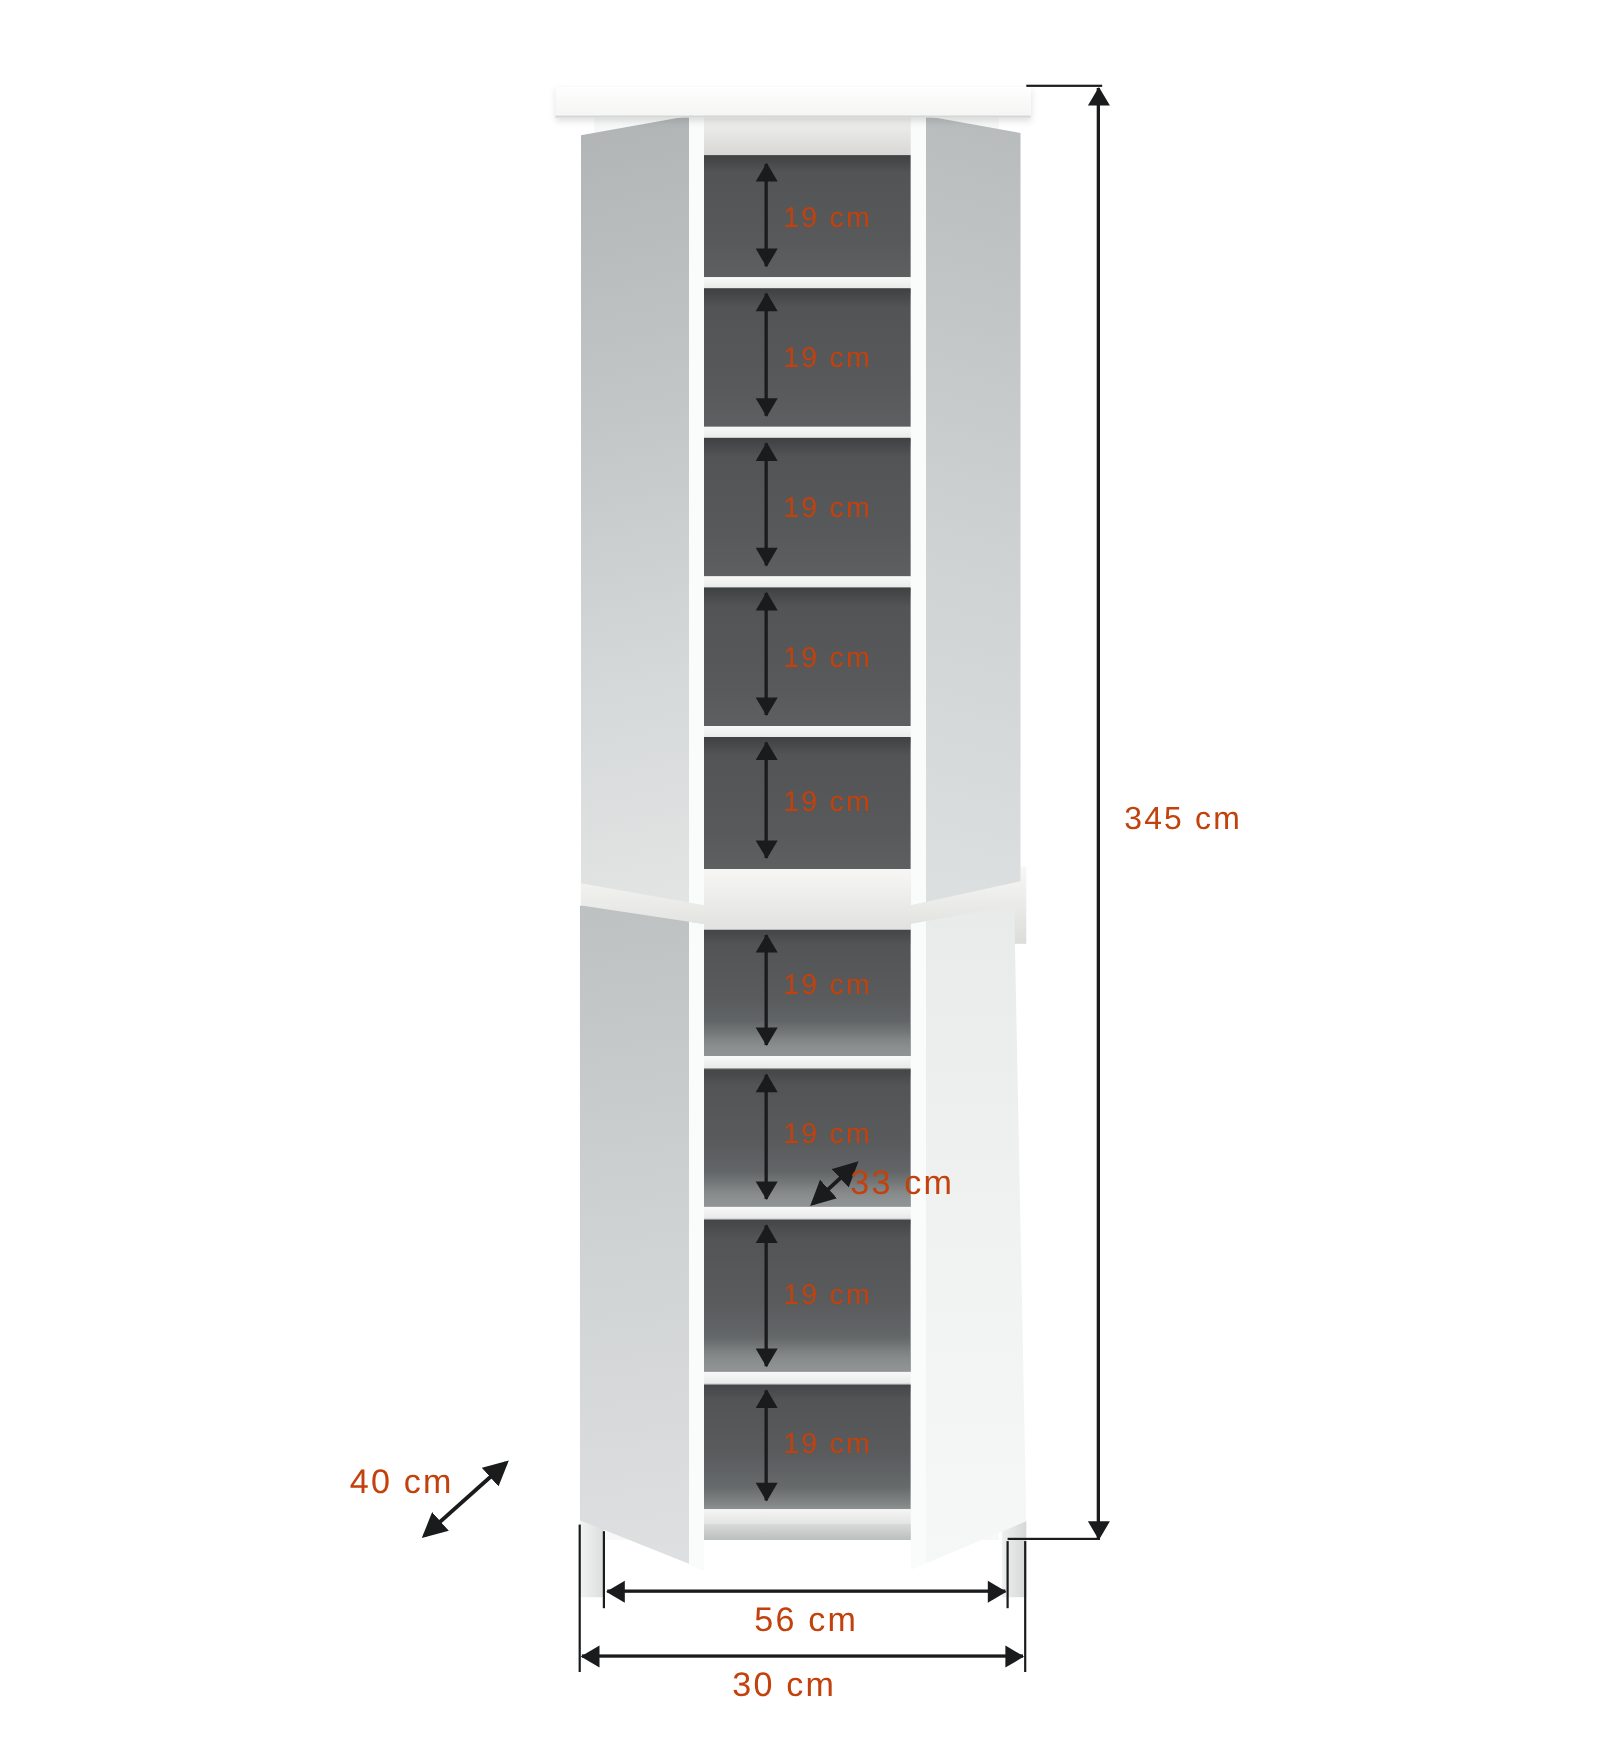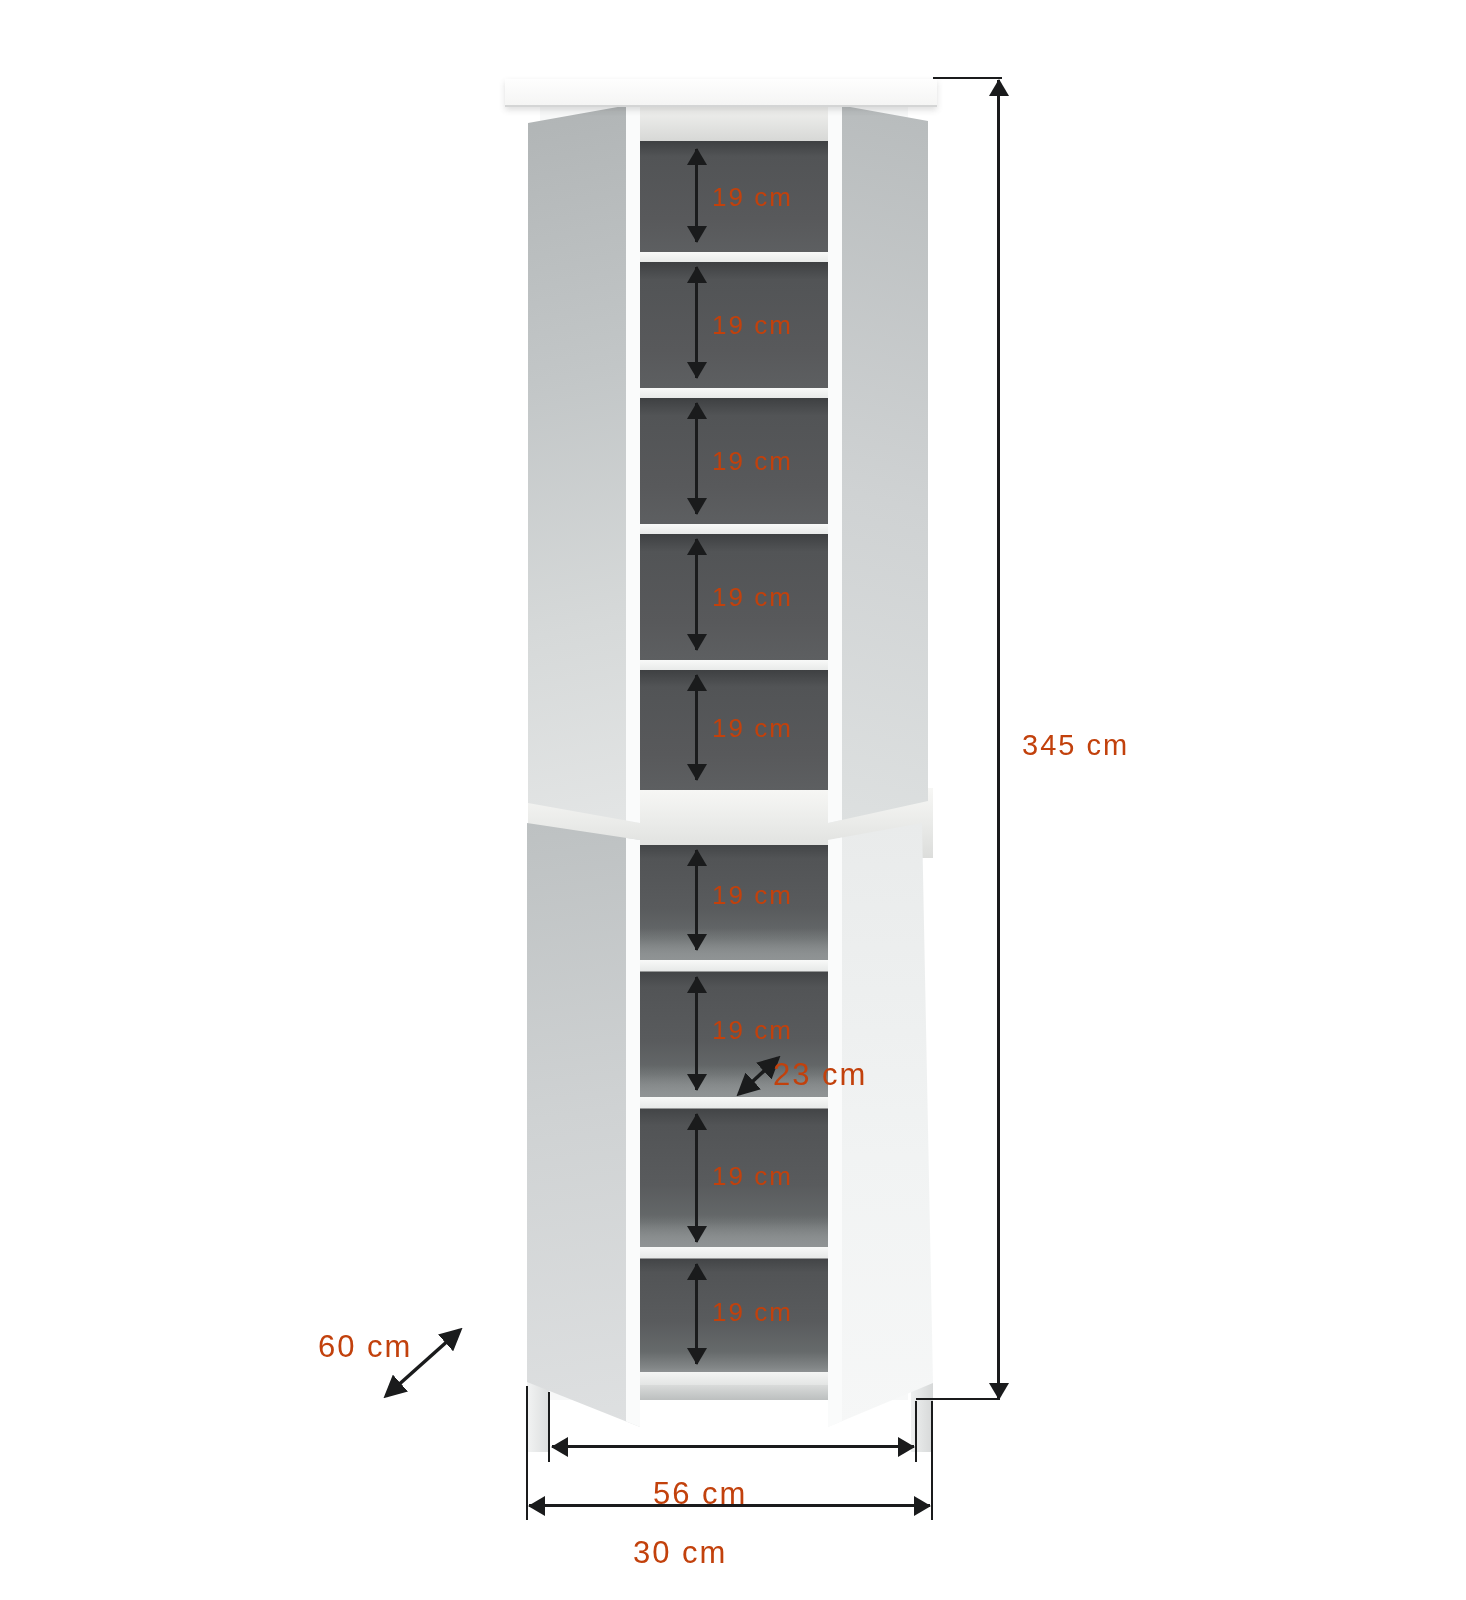--- a/index.html
+++ b/index.html
@@ -61,21 +61,21 @@
   .harrow{height:3px;background:#1a1b1c;z-index:10;}
   .harrow::before,.harrow::after{content:"";position:absolute;top:50%;transform:translateY(-50%);
     border-top:10px solid transparent;border-bottom:10px solid transparent;}
   .harrow::before{left:-1px;border-right:17px solid #1a1b1c;}
   .harrow::after{right:-1px;border-left:17px solid #1a1b1c;}
   .dline{background:#1a1b1c;z-index:10;}
   .lbl{white-space:nowrap;line-height:32px;z-index:11;letter-spacing:2px;color:#c2410c;}
   .s26{font-size:26px;}
   .s29{font-size:29px;}
   .s31{font-size:31px;}
-  .ctr{text-align:left;margin-top:21px;}
+  .ctr{text-align:center;}
   svg.diag{position:absolute;z-index:10;overflow:visible;}
 </style>
 </head>
 <body>
 
 <div class="stage">
 
   <div class="abs carcass"></div>
   <div class="abs mid-band"></div>
 
@@ -135,31 +135,31 @@
   <span class="abs lbl s26" style="left:712px;top:1296px">19 cm</span>
 
   <svg class="diag" style="left:725px;top:1048px" width="80" height="58" viewBox="0 0 80 58">
     <defs>
       <marker id="ah33" viewBox="0 0 10 10" refX="8.5" refY="5" markerWidth="6.5" markerHeight="6.5" orient="auto-start-reverse">
         <path d="M0,0 L10,5 L0,10 z" fill="#1a1b1c"></path>
       </marker>
     </defs>
     <line x1="14" y1="46" x2="53" y2="10" stroke="#1a1b1c" stroke-width="3.5" marker-start="url(#ah33)" marker-end="url(#ah33)"></line>
   </svg>
-  <span class="abs lbl s31" style="left:773px;top:1059px">23 cm</span>
+  <span class="abs lbl s31" style="left:773px;top:1059px">33 cm</span>
 
   <svg class="diag" style="left:370px;top:1318px" width="105" height="92" viewBox="0 0 105 92">
     <defs>
       <marker id="ah40" viewBox="0 0 10 10" refX="8.5" refY="5" markerWidth="6.5" markerHeight="6.5" orient="auto-start-reverse">
         <path d="M0,0 L10,5 L0,10 z" fill="#1a1b1c"></path>
       </marker>
     </defs>
     <line x1="16" y1="78" x2="90" y2="12" stroke="#1a1b1c" stroke-width="3.5" marker-start="url(#ah40)" marker-end="url(#ah40)"></line>
   </svg>
-  <span class="abs lbl s31" style="left:318px;top:1331px">60 cm</span>
+  <span class="abs lbl s31" style="left:318px;top:1331px">40 cm</span>
 
   <div class="abs dline anno" style="left:933px;top:77px;width:69px;height:2px"></div>
   <div class="abs varrow anno" style="left:997px;top:80px;height:1319px"></div>
   <div class="abs dline anno" style="left:916px;top:1398px;width:84px;height:2px"></div>
   <span class="abs lbl s29" style="left:1022px;top:729px">345 cm</span>
 
   <div class="abs dline anno" style="left:548px;top:1392px;width:2px;height:70px"></div>
   <div class="abs dline anno" style="left:915px;top:1401px;width:2px;height:61px"></div>
   <div class="abs harrow anno" style="left:552px;top:1445px;width:362px"></div>
   <span class="abs lbl s31 ctr" style="left:653px;top:1457px;width:160px">56 cm</span>

